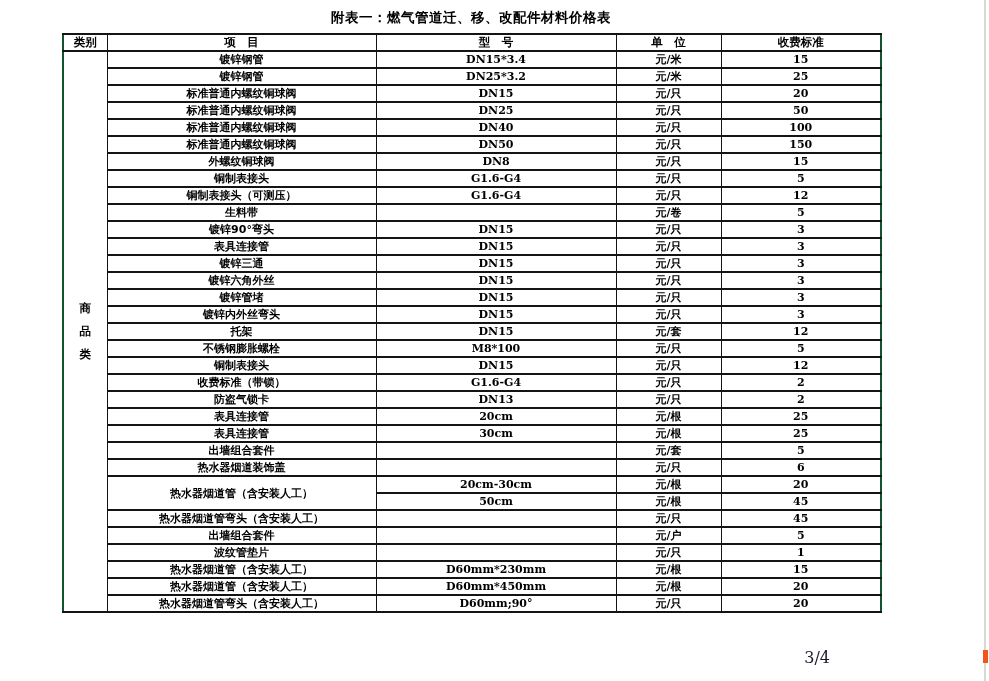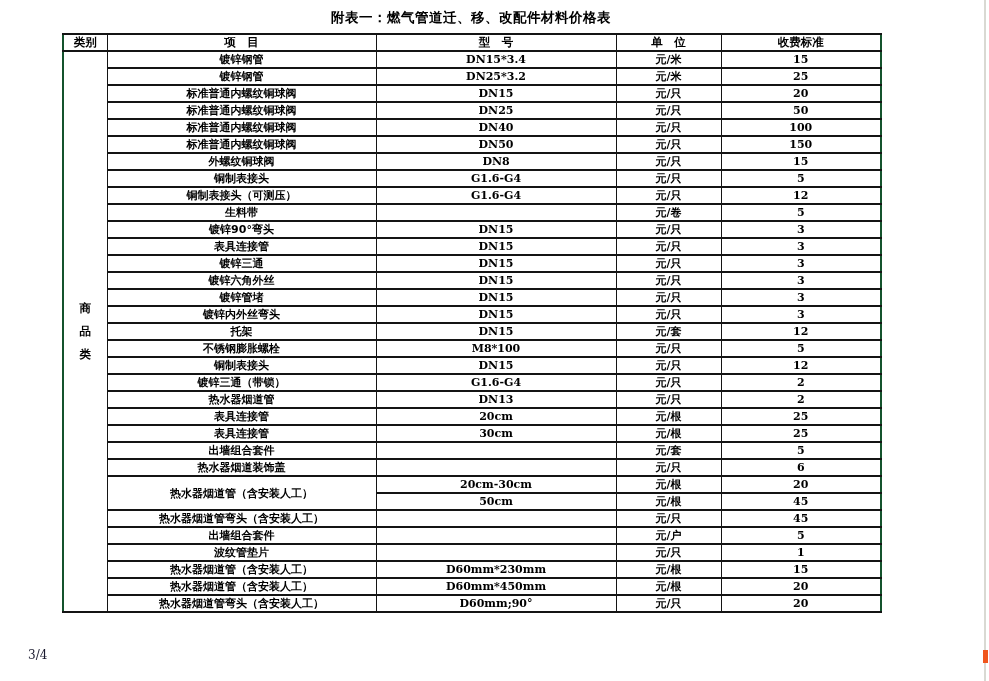--- a/index.html
+++ b/index.html
@@ -59,23 +59,23 @@
     font-size: 11.5px;
     font-weight: bold;
   }
 
   .footer {
     position: absolute;
     top: 648px; left: 0;
     width: 830px;
     box-sizing: border-box;
     padding-left: 28px;
-    text-align: left;
+    text-align: right;
     font-family: "DejaVu Serif", serif;
-    font-size: 12px;
+    font-size: 16px;
     color: #1a1a2e;
   }
 
   .edge-track {
     position: absolute;
     top: 0; right: 3px;
     width: 2px; height: 681px;
     background: #d9d9d3;
   }
   .edge-marker {
@@ -220,27 +220,27 @@
           <td class="unit-cell">元/只</td>
           <td class="price-cell">5</td>
         </tr>
         <tr>
           <td class="item-cell">铜制表接头</td>
           <td class="model-cell">DN15</td>
           <td class="unit-cell">元/只</td>
           <td class="price-cell">12</td>
         </tr>
         <tr>
-          <td class="item-cell">镀锌三通（带锁）</td>
+          <td class="item-cell">收费标准（带锁）</td>
           <td class="model-cell">G1.6-G4</td>
           <td class="unit-cell">元/只</td>
           <td class="price-cell">2</td>
         </tr>
         <tr>
-          <td class="item-cell">热水器烟道管</td>
+          <td class="item-cell">防盗气锁卡</td>
           <td class="model-cell">DN13</td>
           <td class="unit-cell">元/只</td>
           <td class="price-cell">2</td>
         </tr>
         <tr>
           <td class="item-cell">表具连接管</td>
           <td class="model-cell">20cm</td>
           <td class="unit-cell">元/根</td>
           <td class="price-cell">25</td>
         </tr>

